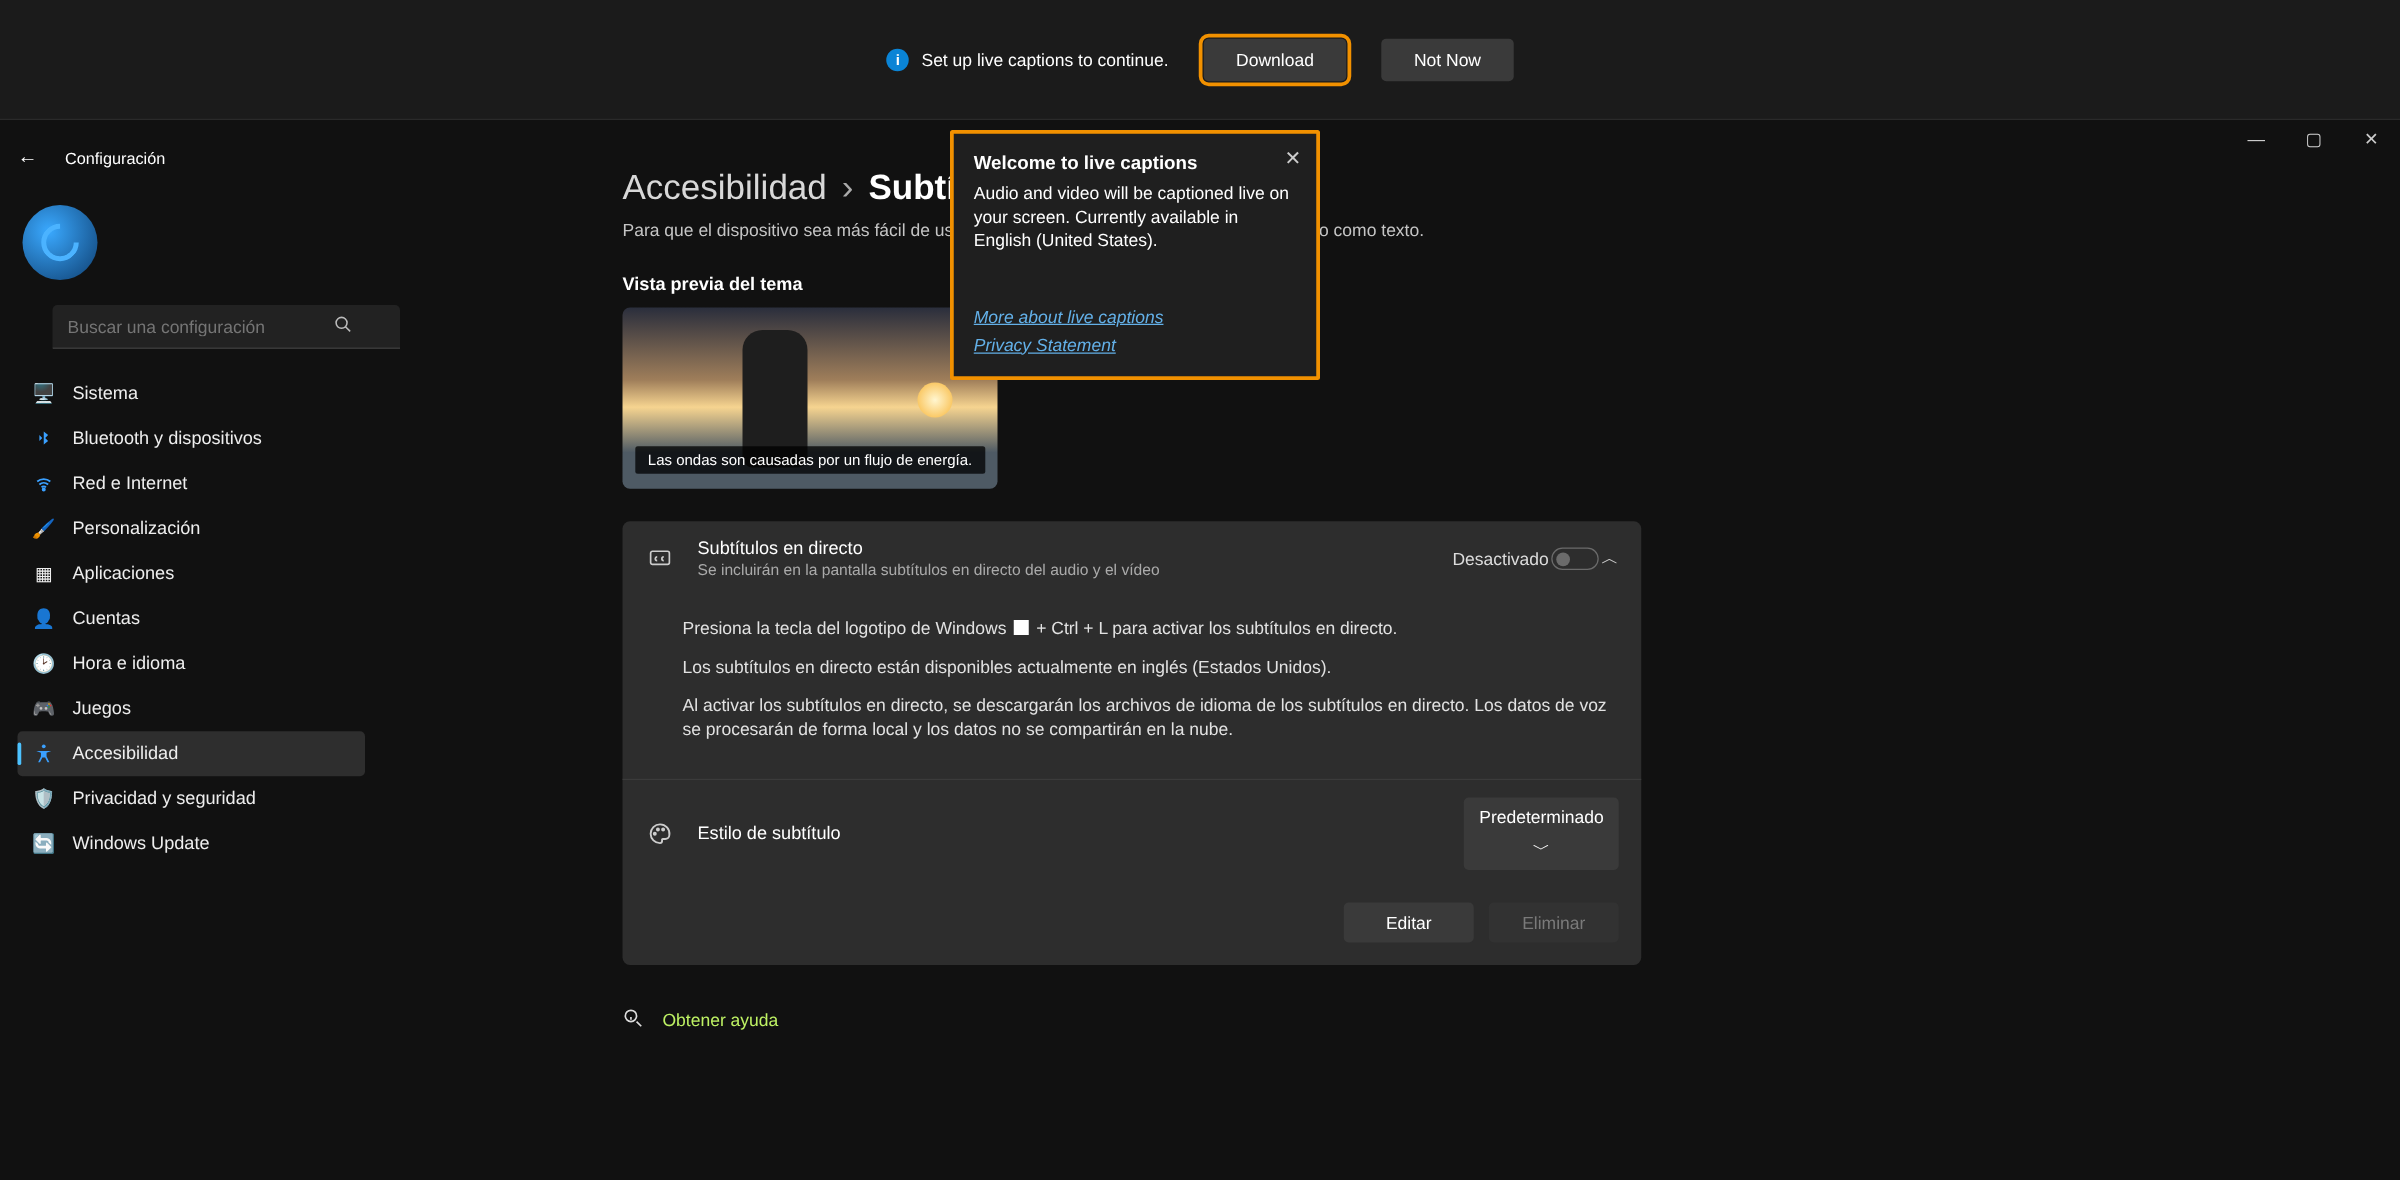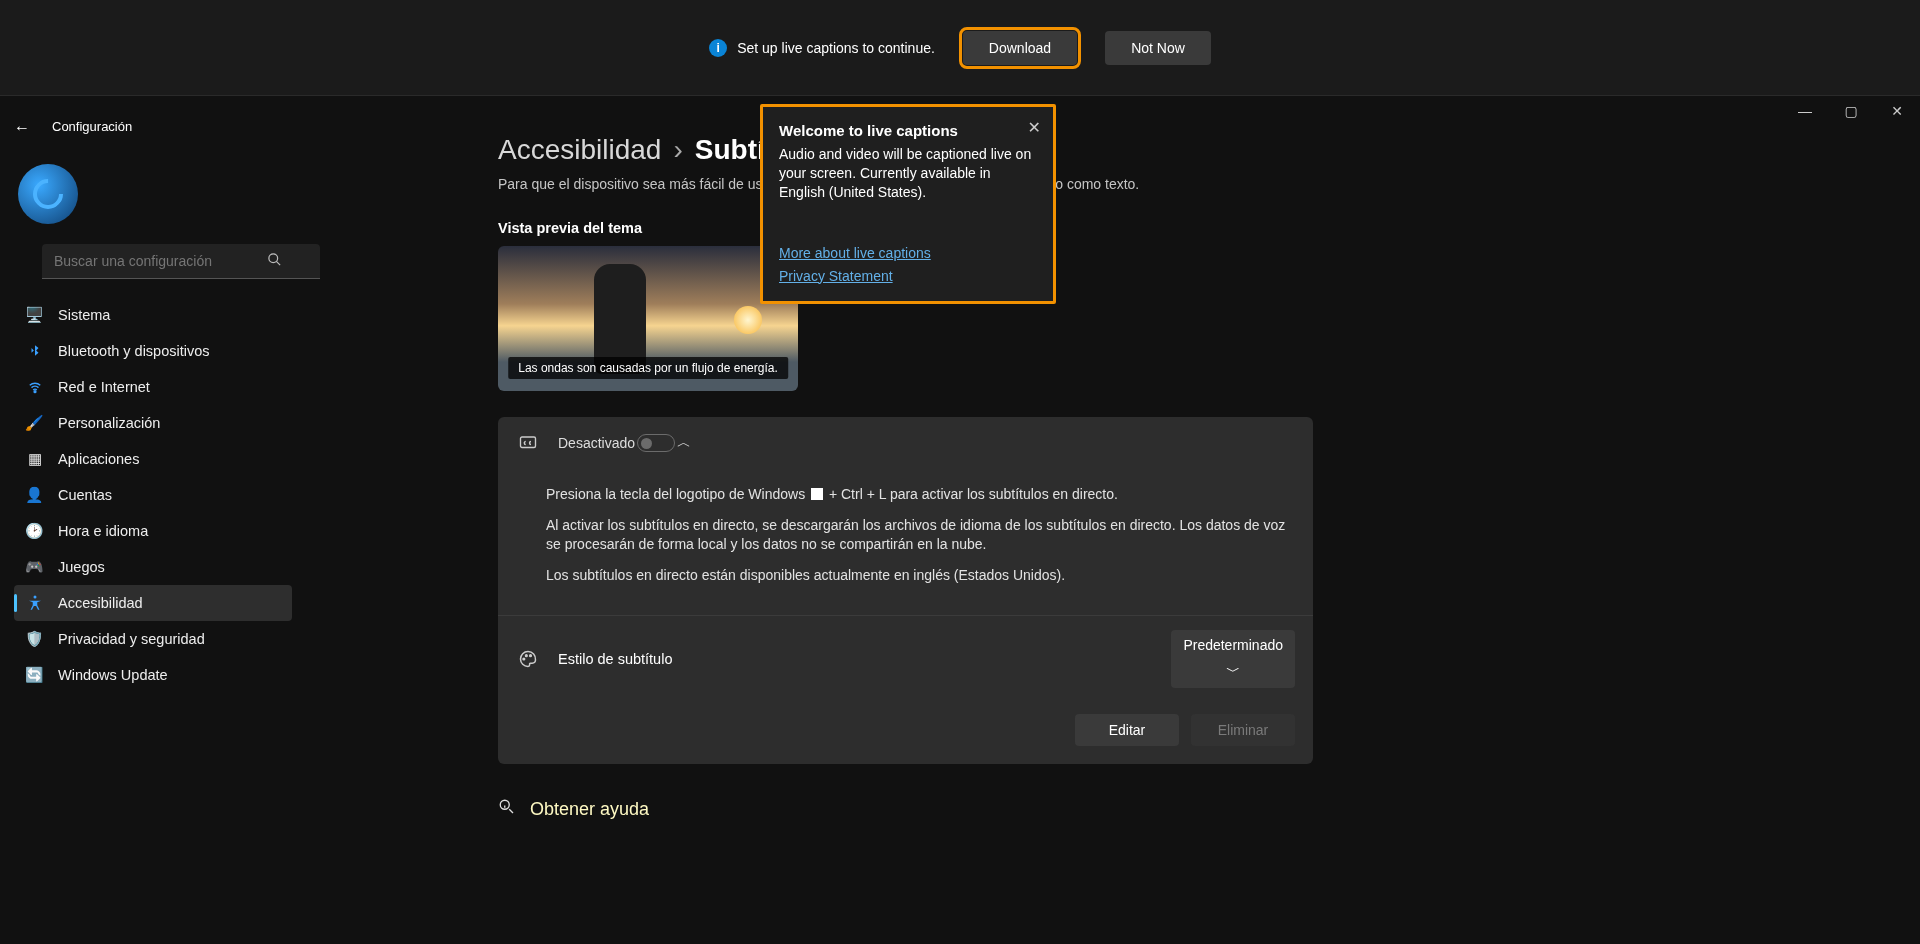--- a/index.html
+++ b/index.html
@@ -75,28 +75,28 @@
   .chev { cursor:pointer; color:#ccc;}
   .detail-block { padding:4px 18px 18px 48px; font-size:14px; color:#e2e2e2; }
   .detail-block p { margin:12px 0; line-height:1.35;}
   .winkey{display:inline-block;width:12px;height:12px;background:#fff;margin:0 2px -1px 2px;}
   .row-style { display:flex; align-items:center; padding:14px 18px; gap:18px; border-top:1px solid #3b3b3b;}
   .dropdown { display:flex;align-items:center;gap:10px;background:#3a3a3a;padding:7px 12px;border-radius:4px;cursor:pointer;font-size:14px;flex-direction:column;}
   .action-row { display:flex; justify-content:flex-end; gap:12px; padding:12px 18px 18px;}
   .action-row button { width:104px;height:32px;border-radius:4px;border:none;font-size:14px;cursor:pointer;}
   .btn-edit{background:#3a3a3a;color:#fff;}
   .btn-delete{background:#323232;color:#7a7a7a;cursor:default;}
-  .help-row{display:flex;align-items:center;gap:14px;margin-top:34px;color:#fef9c3;font-size:18px;}
+  .help-row{display:flex;align-items:center;gap:14px;margin-top:34px;color:#bef264;font-size:14px;}
   .help-icon{color:#ddd;}
 
   
   .popup { position:absolute; top:104px; left:760px; width:296px; background:#1f1f1f; border:3px solid var(--border-highlight); border-radius:2px; padding:14px 16px 16px; font-size:14px; line-height:1.35;}
   .popup-close{position:absolute;top:10px;right:12px;color:#ccc;cursor:pointer;font-size:16px;}
   .popup h4{margin:0 0 4px 0;font-size:15px;}
-  .popup a{color:var(--link);text-decoration:underline;display:inline-block;margin-top:4px;}
+  .popup a{color:var(--link);text-decoration:underline;display:inline-block;margin-top:4px;font-style:italic;}
 
 </style>
 </head>
 <body>
 
 <div class="banner">
   <div class="banner-msg">
     <span class="info-circle">i</span>
     <span>Set up live captions to continue.</span>
   </div>
@@ -207,34 +207,38 @@
 
     <div class="caption-rows">
       <div class="card">
         <div class="row-main">
           <span class="row-icon">
             <svg width="22" height="18" viewBox="0 0 24 24" fill="none" stroke="currentColor" stroke-width="1.8">
                 <rect x="2" y="4" width="20" height="14" rx="2"></rect>
                 <path d="M9 10a2 2 0 10 0 4M16 10a2 2 0 10 0 4"></path>
               </svg>
           </span>
+          <div class="row-text">
+            <div class="row-title">Subtítulos en directo</div>
+            <div class="row-sub">Se incluirán en la pantalla subtítulos en directo del audio y el vídeo</div>
+          </div>
           <div class="row-right">
             <span>Desactivado</span>
             <div class="toggle"></div>
             <span class="chev">︿</span>
           </div>
         </div>
         <div class="detail-block">
           <p>
             <span>Presiona la tecla del logotipo de Windows</span>
             <span class="winkey"></span>
             <span>+ Ctrl + L para activar los subtítulos en directo.</span>
           </p>
+          <p>Los subtítulos en directo están disponibles actualmente en inglés (Estados Unidos).</p>
           <p>Al activar los subtítulos en directo, se descargarán los archivos de idioma de los subtítulos en directo. Los datos de voz se procesarán de forma local y los datos no se compartirán en la nube.</p>
-          <p>Los subtítulos en directo están disponibles actualmente en inglés (Estados Unidos).</p>
         </div>
 
         <div class="row-style">
           <span class="row-icon">
             <svg width="20" height="20" viewBox="0 0 24 24" fill="none" stroke="currentColor" stroke-width="1.8">
                 <path d="M12 3a9 9 0 100 18c1.5 0 2-1 2-2s-.5-2 1-2h2a4 4 0 004-4 9 9 0 00-9-10z"></path>
                 <circle cx="7" cy="12" r="1" fill="currentColor"></circle>
                 <circle cx="10" cy="8" r="1" fill="currentColor"></circle>
                 <circle cx="15" cy="8" r="1" fill="currentColor"></circle>
               </svg>

